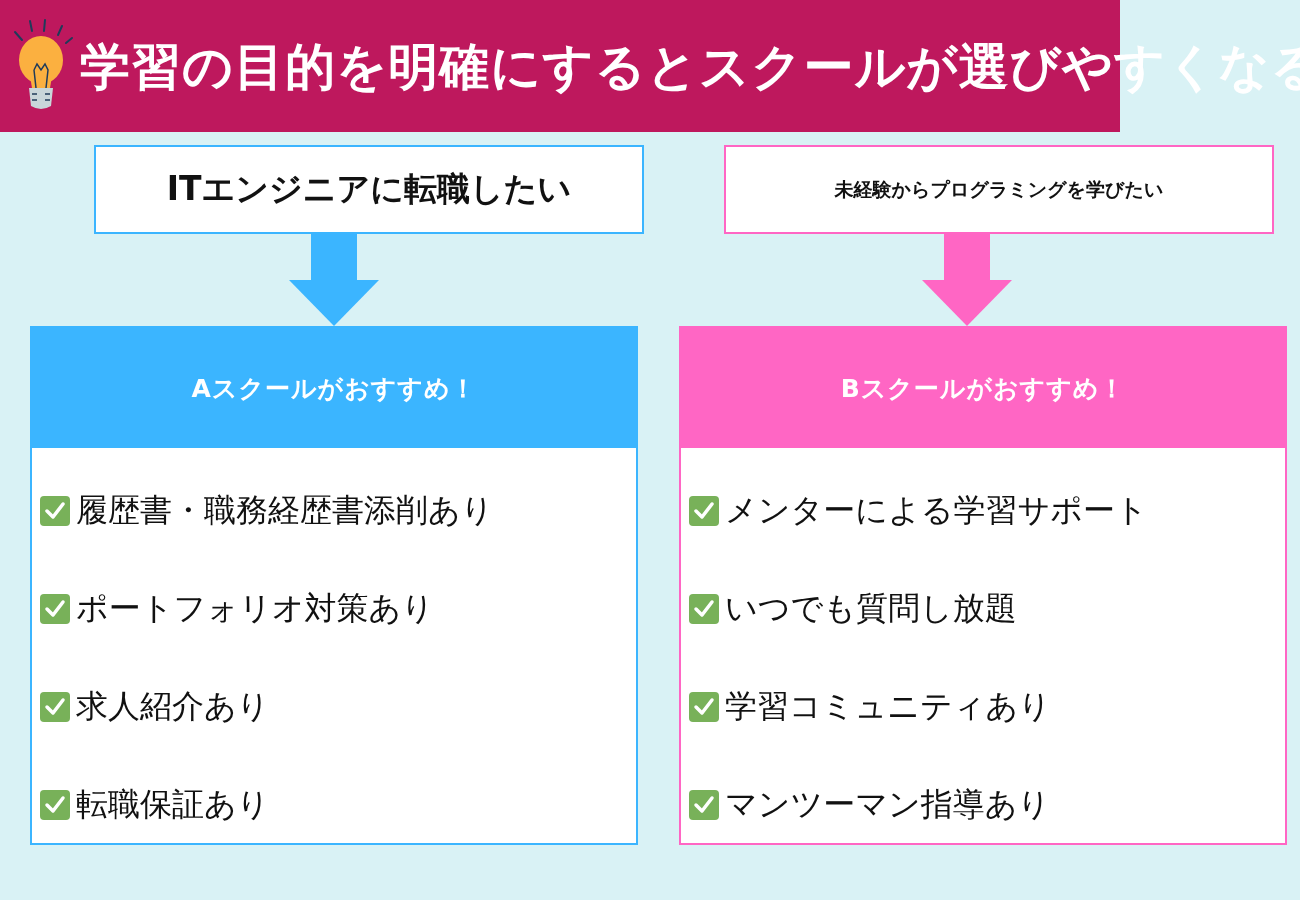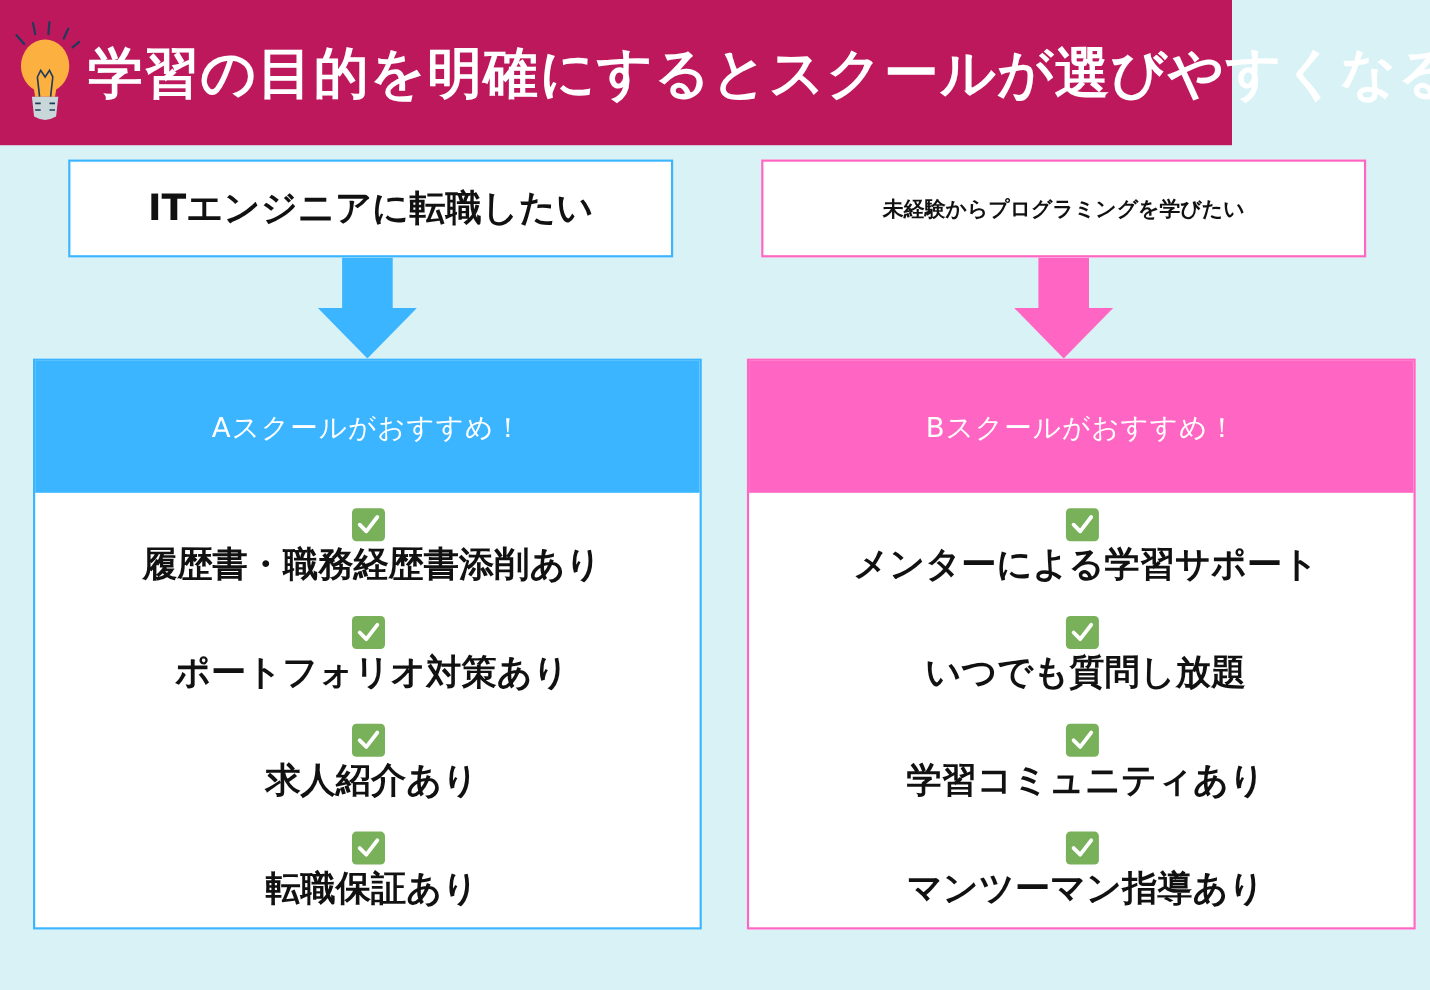--- a/index.html
+++ b/index.html
@@ -15,41 +15,41 @@
   }
   .bulb { position:absolute; left:10px; top:18px; width:66px; height:96px; }
   .title {
     position:absolute; left:80px; top:32px; height:70px;
     color:#ffffff; font-weight:bold; font-size:50px; line-height:70px;
     letter-spacing:1px; white-space:nowrap;
   }
   .goal-box {
     position:absolute; background:#fff; border:2px solid;
     display:flex; align-items:center; justify-content:center;
-    color:#111; font-weight:bold; white-space:nowrap;
+    color:#111; font-weight:bold; white-space:nowrap;margin-left:32px;
   }
   .goal-a { left:62px; top:145px; width:550px; height:89px; border-color:#3bb5ff; font-size:33px; }
   .goal-b { left:692px; top:145px; width:550px; height:89px; border-color:#ff66c4; font-size:19px; }
   .arrow { position:absolute; }
   .card {
     position:absolute; top:326px; width:608px; height:519px;
     border:2px solid; background:#fff;
   }
   .card-a { left:30px; border-color:#3bb5ff; }
   .card-b { left:663px; border-color:#ff66c4;margin-left:16px; }
   .card-head {
     height:120px; display:flex; align-items:center; justify-content:center;
-    color:#fff; font-weight:normal; font-size:25px; letter-spacing:1px;
+    color:#fff; font-weight:bold; font-size:25px; letter-spacing:1px;
   }
   .card-a .card-head { background:#3bb5ff; }
   .card-b .card-head { background:#ff66c4; }
   .card-list { list-style:none; padding:14px 0 0 8px; }
   .card-list li {
     height:98px; display:flex; align-items:center;
-    font-weight:bold; font-size:32px; color:#111; white-space:nowrap;flex-direction:column;
+    font-weight:normal; font-size:32px; color:#111; white-space:nowrap;
   }
   .check {
     width:30px; height:30px; background:#78b159; border-radius:4px;
     display:inline-flex; align-items:center; justify-content:center;
     margin-right:6px; flex:0 0 30px;
   }
 </style>
 </head>
 <body>
 

